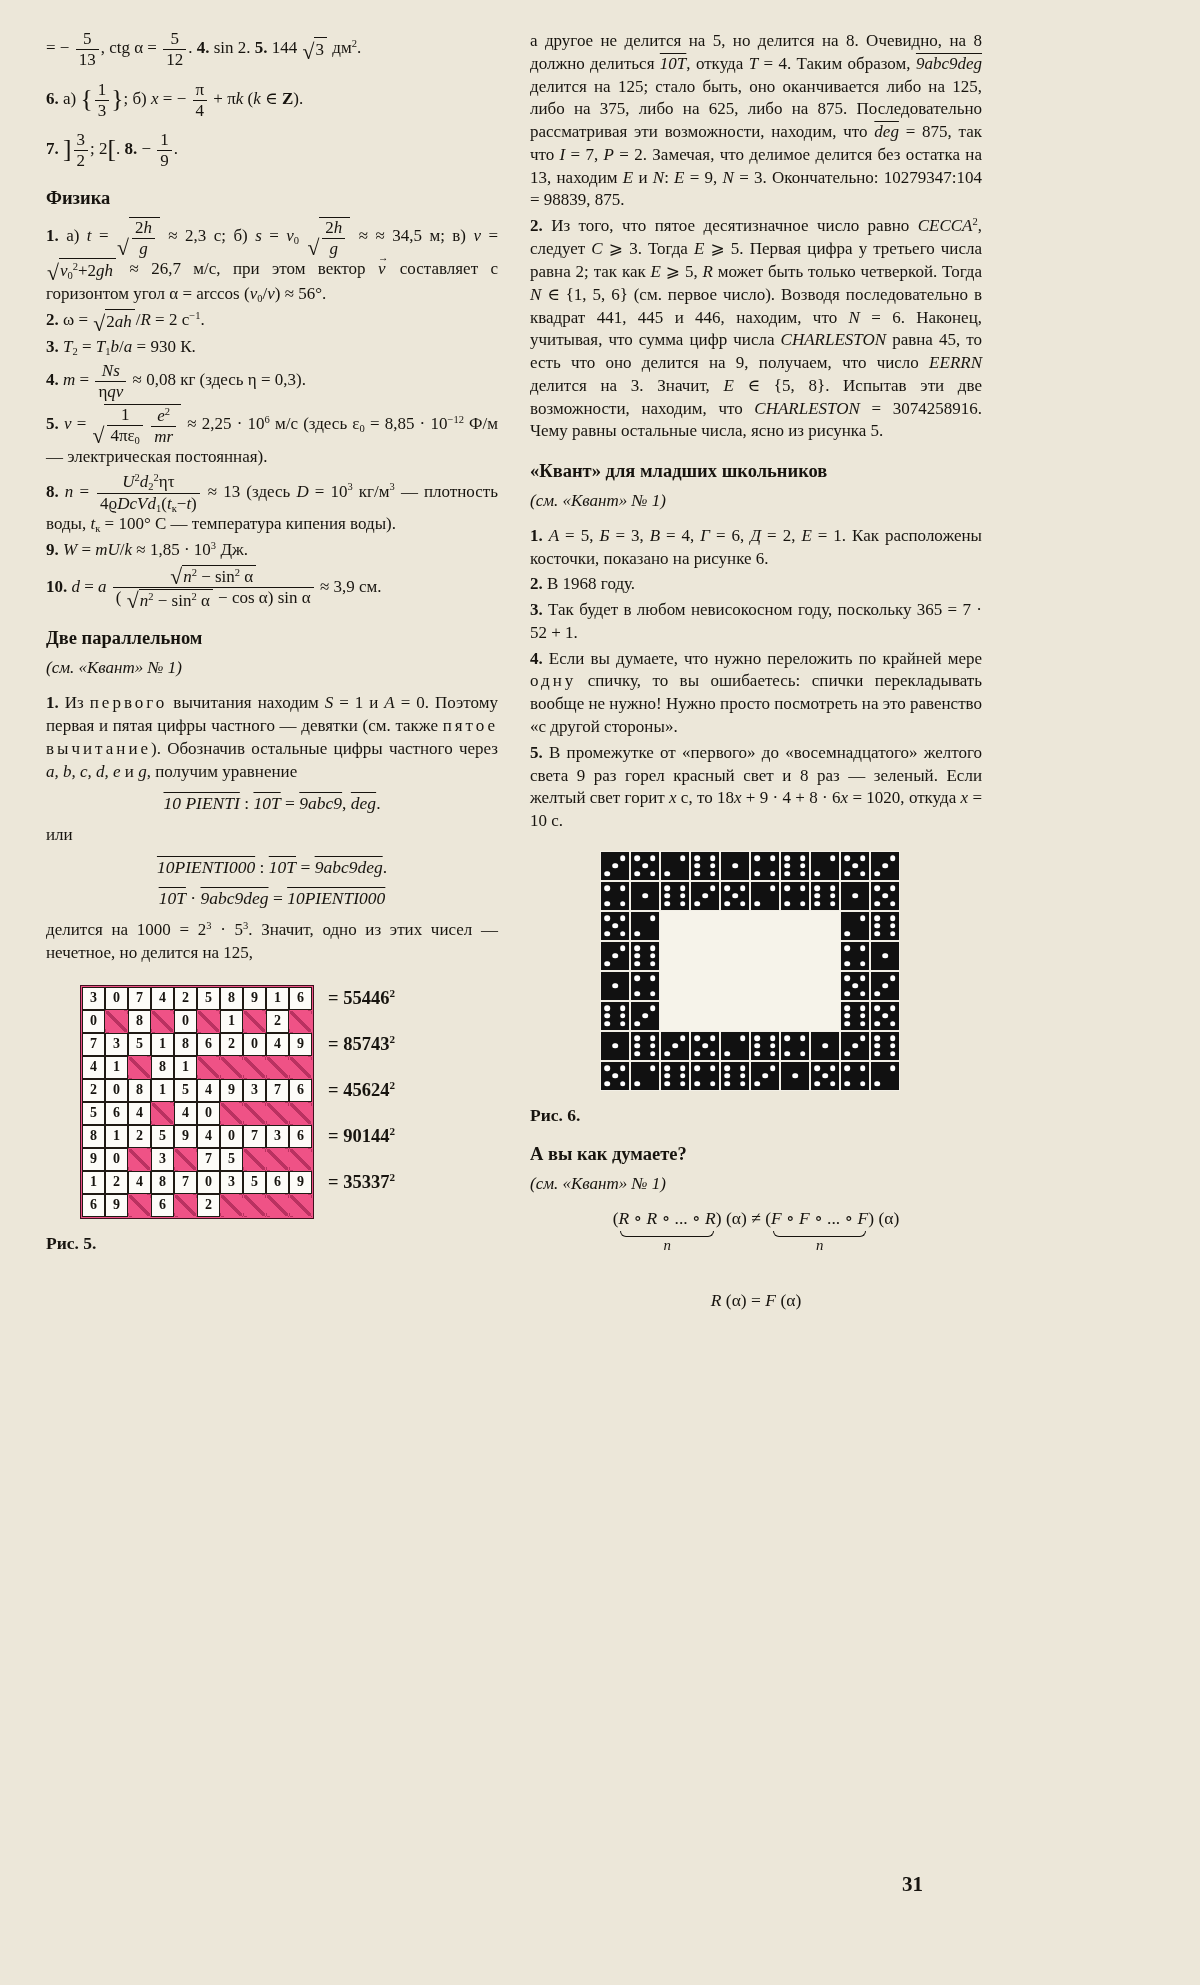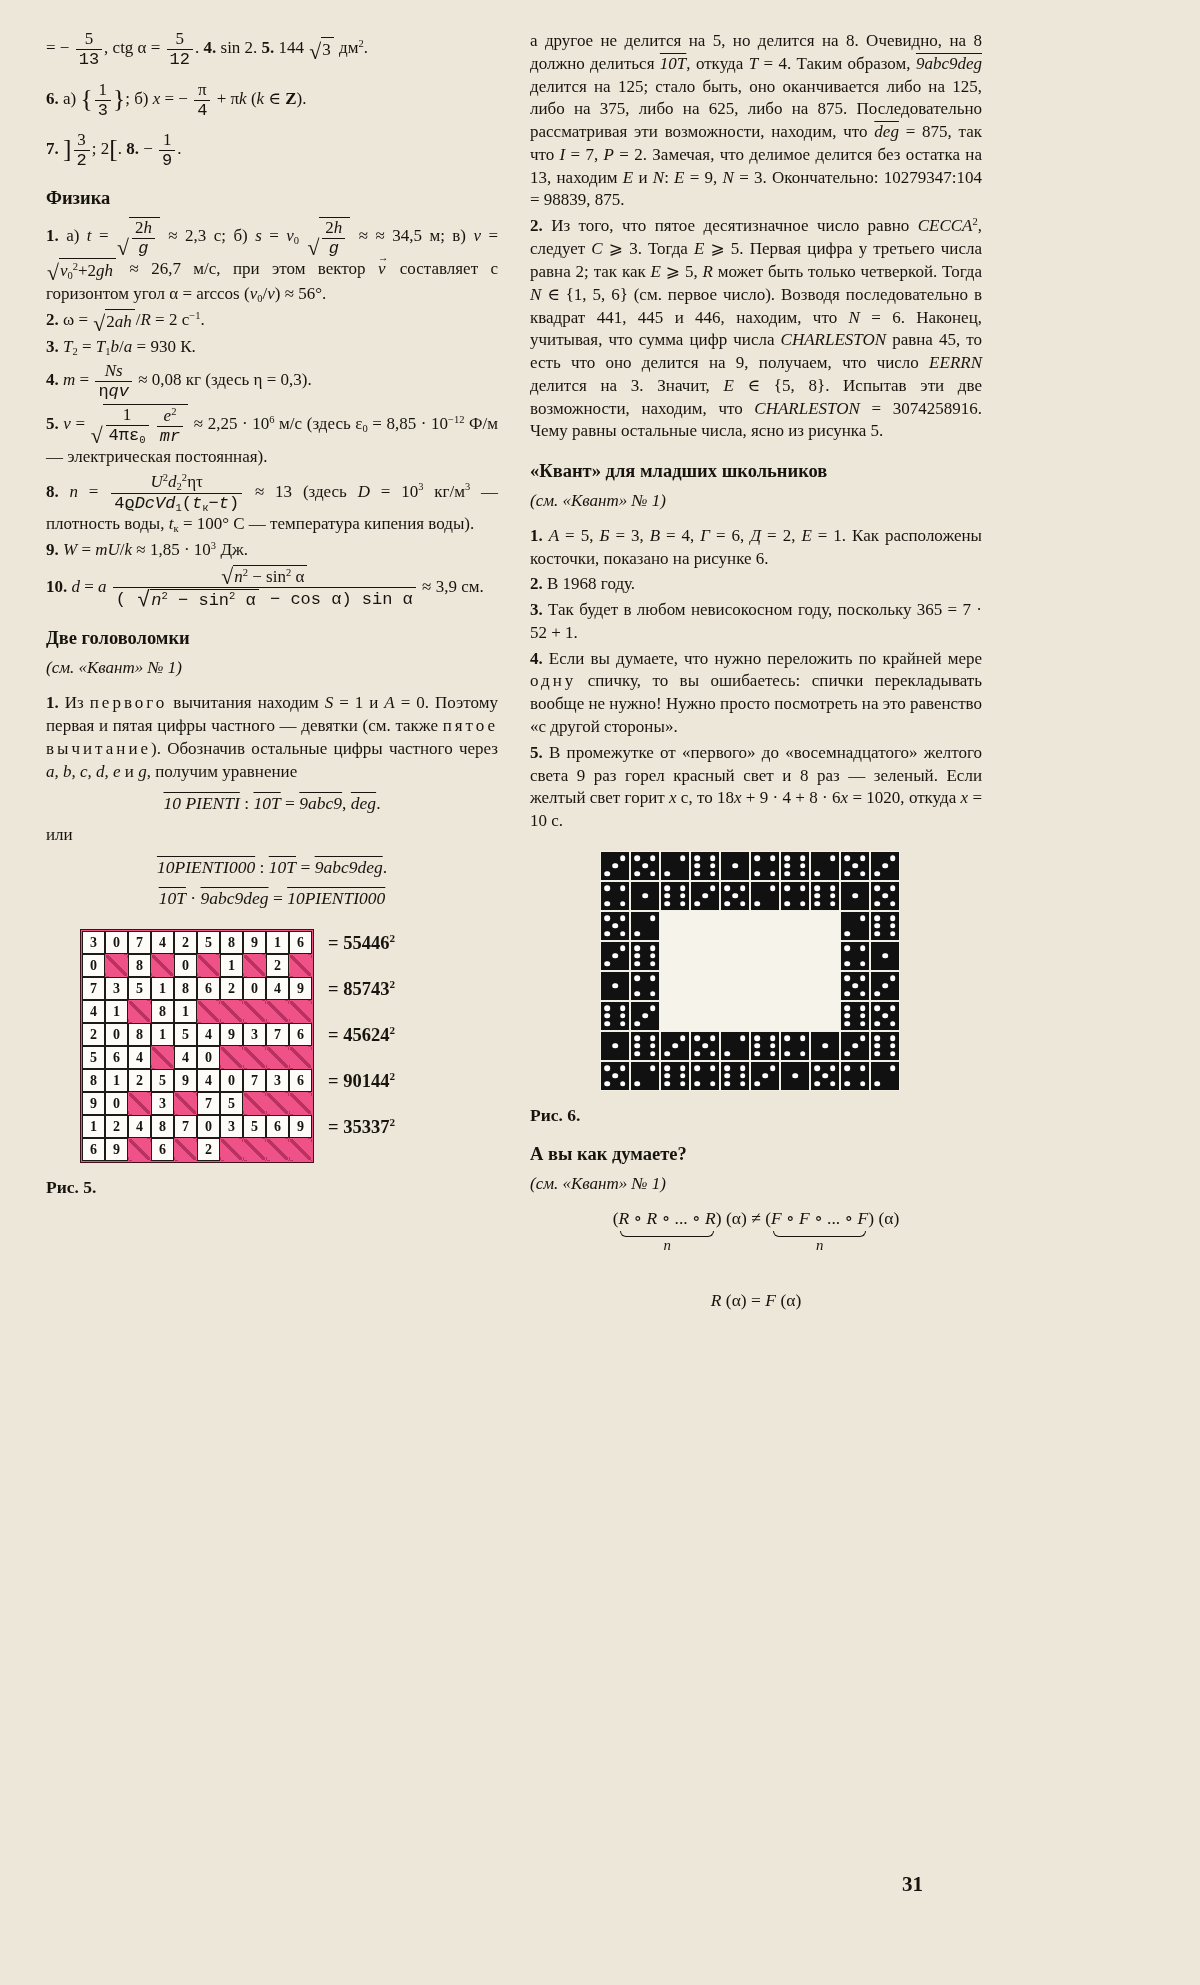--- a/index.html
+++ b/index.html
@@ -21,21 +21,21 @@
   .i{font-style:italic;}
   .sp{letter-spacing:3px;}
   .big{font-size:1.5em;line-height:1;vertical-align:-0.12em;}
   .sup{font-size:0.62em;vertical-align:0.6em;}
   .sub{font-size:0.62em;vertical-align:-0.25em;}
   .ov{font-style:italic;text-decoration:overline;}
   .vec{font-style:italic;position:relative;margin-right:2px;}
   .vec::after{content:"→";position:absolute;left:0;top:-0.8em;font-size:0.6em;}
   .frac{display:inline-block;vertical-align:middle;text-align:center;line-height:1.05;margin:0 2px;}
   .frac .num{display:block;padding:0 3px 1px;border-bottom:1.3px solid #17140f;}
-  .frac .den{display:block;padding:1px 3px 0;font-family:Liberation Mono, monospace;}
+  .frac .den{display:block;padding:1px 3px 0;}
   .sqrt{display:inline-flex;align-items:flex-end;vertical-align:middle;margin:0 1px;}
   .sqrt .rad{font-size:1.28em;line-height:0.85;}
   .sqrt .radicand{border-top:1.3px solid #17140f;padding:1px 3px 0 1px;}
   .ubrace{display:inline-flex;flex-direction:column;align-items:center;vertical-align:top;}
   .ub-m{height:6px;width:86%;border:1.2px solid #17140f;border-top:none;border-radius:0 0 7px 7px;margin-top:2px;}
   .ub-n{font-style:italic;font-size:0.85em;}
   
   .fig5{margin:20px 0 0 34px;}
   .g-wrap{position:relative;display:block;width:234px;border:1px solid #40101f;background:#ef5286;padding:1px;}
   .g-row{display:flex;position:relative;align-items:center;}
@@ -94,27 +94,28 @@
       <p class="para"><span class="b">8.</span> <span class="i">n</span> = <span class="frac"><span class="num"><span class="i">U</span><span class="sup">2</span><span class="i">d</span><span class="sub">2</span><span class="sup">2</span>ητ</span><span class="den">4ϱ<span class="i">DcVd</span><span class="sub">1</span>(<span class="i">t</span><span class="sub">к</span>−<span class="i">t</span>)</span></span> ≈ 13  (здесь <span class="i">D</span> = 10<span class="sup">3</span> кг/м<span class="sup">3</span> — плотность воды, <span class="i">t</span><span class="sub">к</span> = 100° C — температура кипения воды).</p>
       <p class="para"><span class="b">9.</span> <span class="i">W</span> = <span class="i">mU</span>/<span class="i">k</span> ≈ 1,85 · 10<span class="sup">3</span> Дж.</p>
       <p class="para"><span class="b">10.</span> <span class="i">d</span> = <span class="i">a</span> <span class="frac"><span class="num"><span class="sqrt">
                 <span class="rad">√</span>
                 <span class="radicand"><span class="i">n</span><span class="sup">2</span> − sin<span class="sup">2</span> α</span>
               </span></span><span class="den">( <span class="sqrt">
                 <span class="rad">√</span>
                 <span class="radicand"><span class="i">n</span><span class="sup">2</span> − sin<span class="sup">2</span> α</span>
               </span> − cos α) sin α</span></span> ≈ 3,9 см.</p>
 
-      <h3 class="heading">Две головоломки</h3>
+      <h3 class="heading">Две параллельном</h3>
       <p class="para ref">(см. «Квант» № 1)</p>
       <p class="para"><span class="b">1.</span> Из <span class="sp">первого</span> вычитания находим <span class="i">S</span> = 1 и <span class="i">A</span> = 0. Поэтому первая и пятая цифры частного — девятки (см. также <span class="sp">пятое вычитание</span>). Обозначив остальные цифры частного через <span class="i">a, b, c, d, e</span> и <span class="i">g</span>, получим уравнение</p>
       <div class="display"><span class="ov">10 PIENTI</span> : <span class="ov">10T</span> = <span class="ov">9abc9</span>, <span class="ov">deg</span>.</div>
       <p class="para">или</p>
       <div class="display"><span class="ov">10PIENTI000</span> : <span class="ov">10T</span> = <span class="ov">9abc9deg</span>.</div>
       <div class="display"><span class="ov">10T</span> · <span class="ov">9abc9deg</span> = <span class="ov">10PIENTI000</span></div>
+      <p class="para">делится на 1000 = 2<span class="sup">3</span> · 5<span class="sup">3</span>. Значит, одно из этих чисел — нечетное, но делится на 125,</p>
 
       <div class="fig5">
         <div class="g-wrap">
             <div class="g-row">
               <div class="g-cell">3</div>
               <div class="g-cell">0</div>
               <div class="g-cell">7</div>
               <div class="g-cell">4</div>
               <div class="g-cell">2</div>
               <div class="g-cell">5</div>

